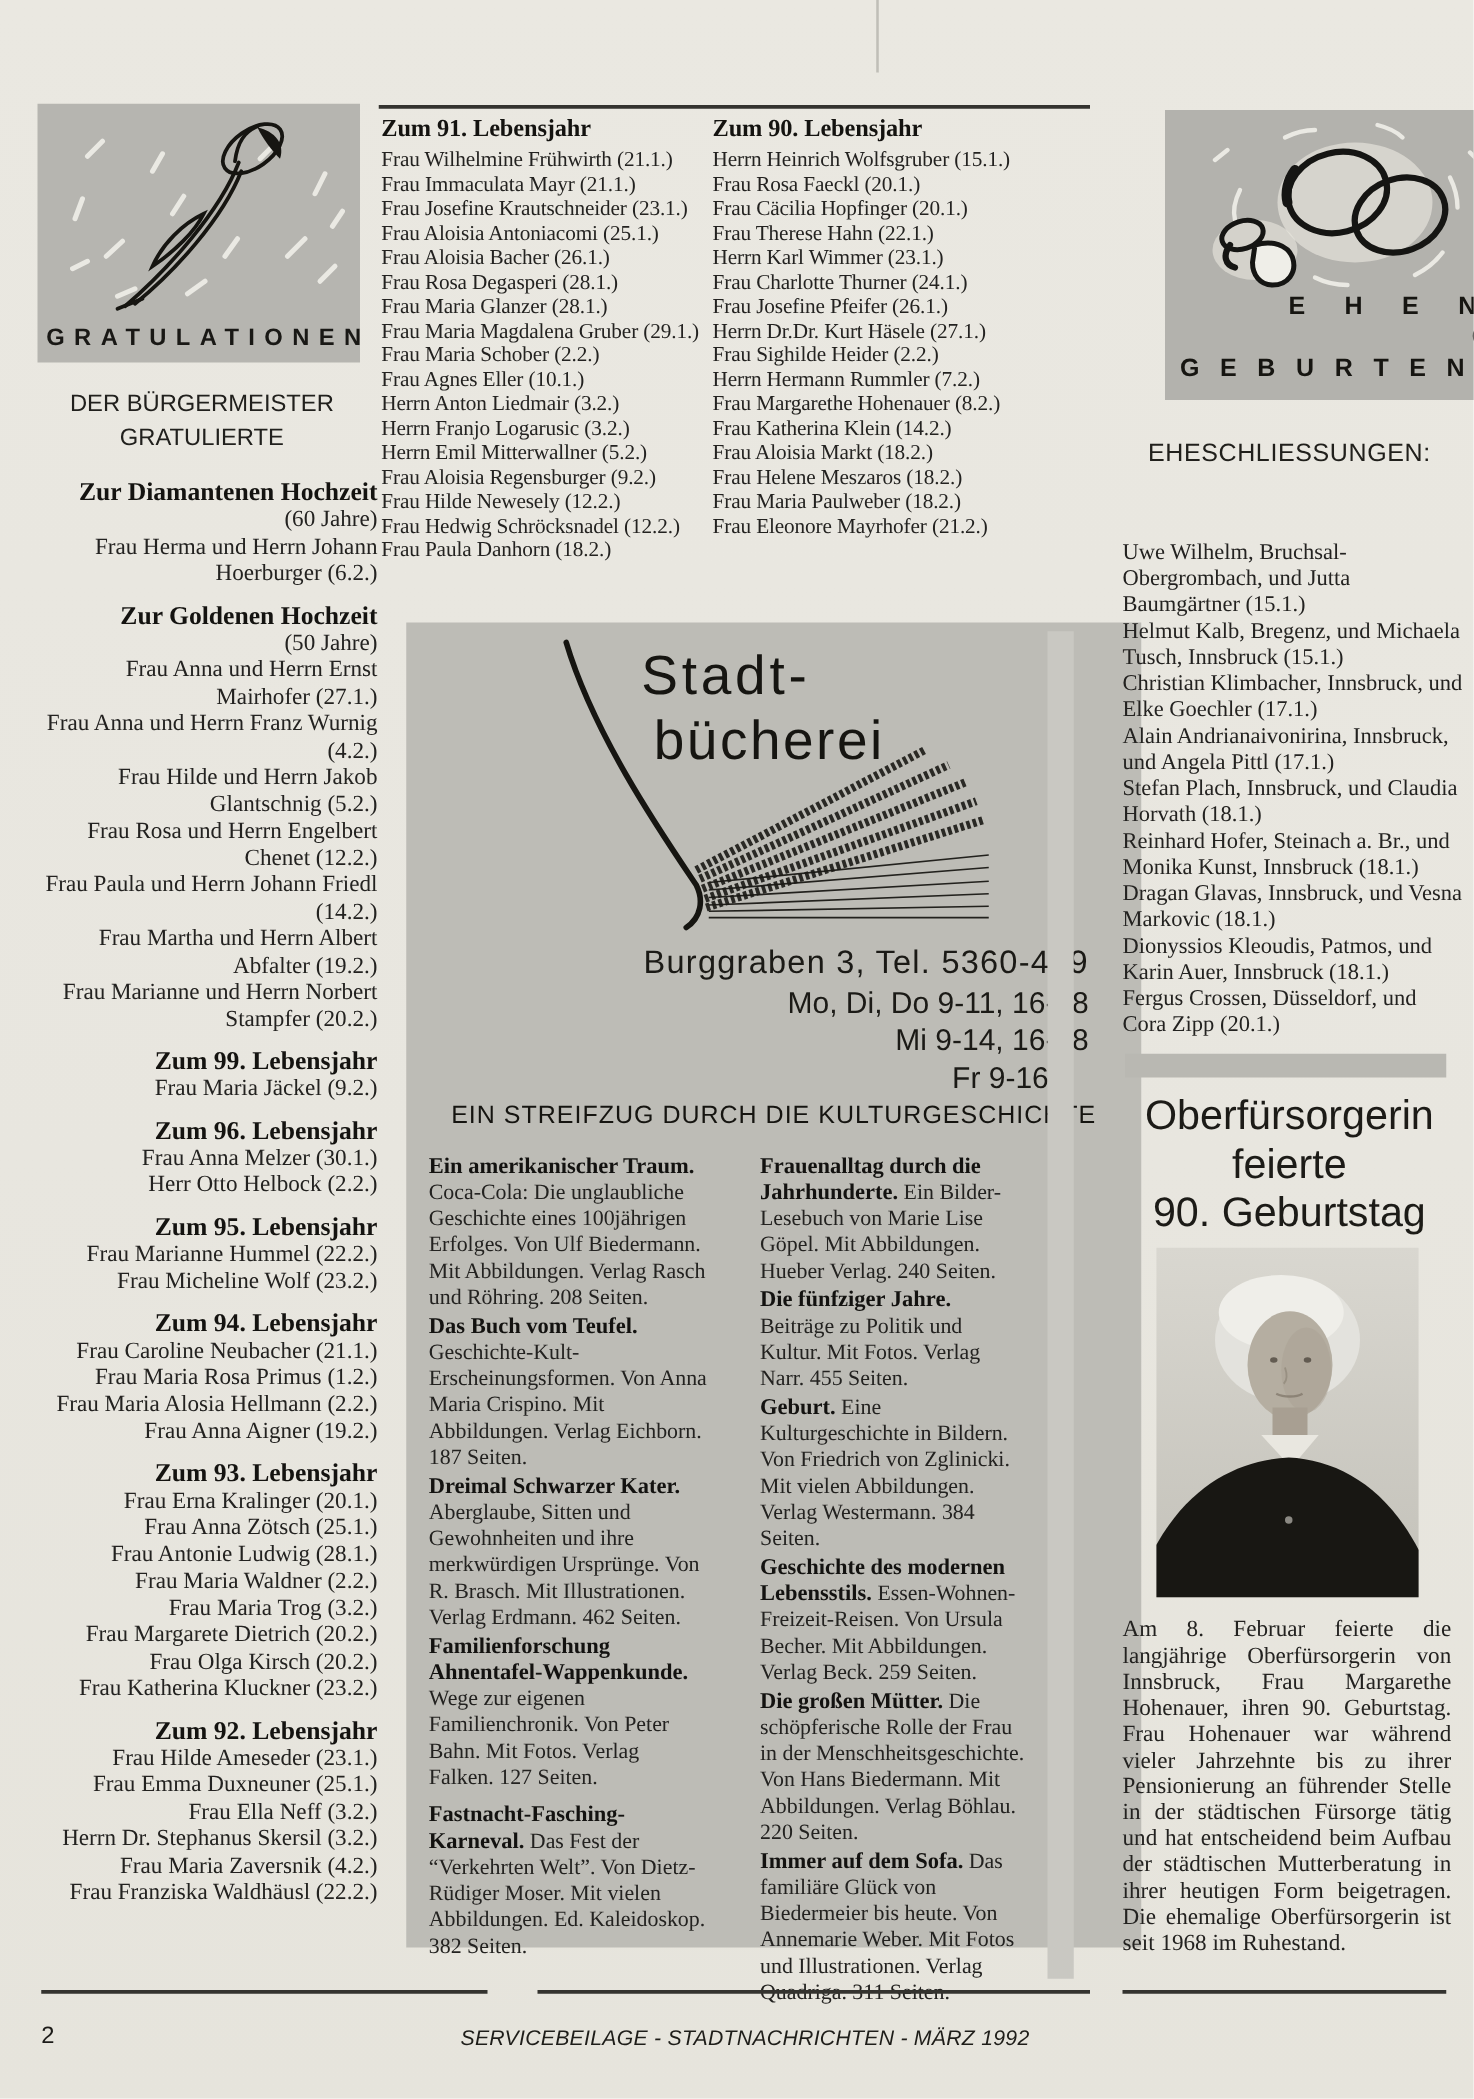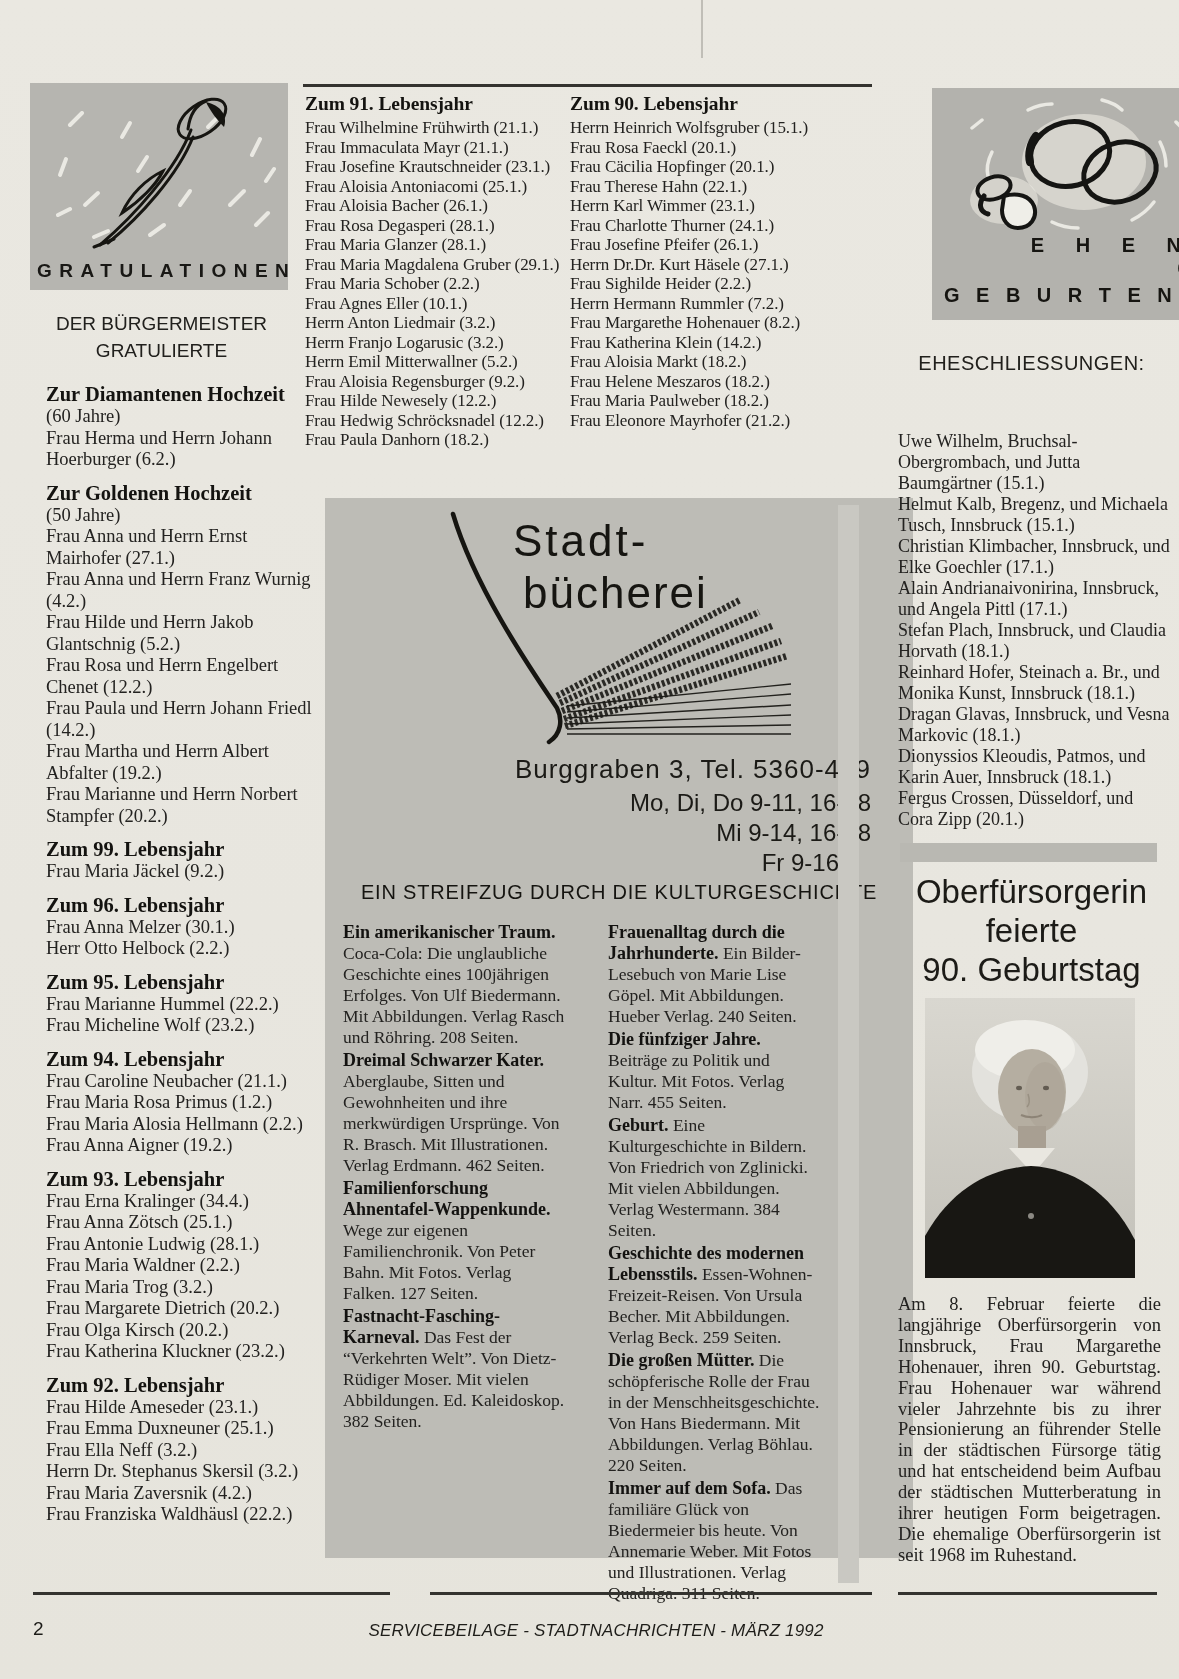--- a/index.html
+++ b/index.html
@@ -11,21 +11,21 @@
   .crease{position:absolute;left:701px;top:0;width:2px;height:58px;background:rgba(95,92,85,.30);}
 
   
   .grat-box{left:30px;top:83px;width:258px;height:207px;background:#b6b5b0;}
   .grat-label{position:absolute;left:0;right:0;bottom:8px;text-align:center;
               font:bold 19px "Liberation Sans",sans-serif;letter-spacing:7.5px;padding-left:7px;color:#191815;}
   .bgm-intro{left:30px;top:310px;width:263px;text-align:center;
              font:19px/27px "Liberation Sans",sans-serif;color:#21201d;}
 
   
-  .g-col{left:46px;top:383px;width:266px;font-size:18.5px;line-height:21.5px;}
+  .g-col{left:36px;top:383px;width:266px;font-size:18.5px;line-height:21.5px;text-align:right;}
   .g-title{font-size:20.5px;line-height:23px;font-weight:bold;margin:0;color:#141310;}
   .g-section + .g-section{margin-top:11px;}
   .g-sub:empty{display:none;}
 
   
   .b-col{font-size:17px;line-height:19.5px;white-space:nowrap;letter-spacing:-0.1px;}
   .b-col h3{font-size:19.5px;line-height:22px;margin:0 0 3px 0;color:#141310;}
   .b-col1{left:305px;top:93px;width:260px;}
   .b-col2{left:570px;top:93px;width:255px;}
 
@@ -189,21 +189,21 @@
 
             <div class="g-entry">Frau Anna Aigner (19.2.)</div>
           </div>
       </div>
 
       <div class="g-section">
         <h3 class="g-title">Zum 93. Lebensjahr</h3>
 
         <div>
 
-            <div class="g-entry">Frau Erna Kralinger (34.4.)</div>
+            <div class="g-entry">Frau Erna Kralinger (20.1.)</div>
 
             <div class="g-entry">Frau Anna Zötsch (25.1.)</div>
 
             <div class="g-entry">Frau Antonie Ludwig (28.1.)</div>
 
             <div class="g-entry">Frau Maria Waldner (2.2.)</div>
 
             <div class="g-entry">Frau Maria Trog (3.2.)</div>
 
             <div class="g-entry">Frau Margarete Dietrich (20.2.)</div>
@@ -305,20 +305,21 @@
     <div class="lib-line lib-h1">Mo, Di, Do 9-11, 16-18</div>
     <div class="lib-line lib-h2">Mi 9-14, 16-18</div>
     <div class="lib-line lib-h3">Fr 9-16</div>
 
     <div class="cult-head">EIN STREIFZUG DURCH DIE KULTURGESCHICHTE</div>
 
     <div class="bk-col bk-col1">
 
         <p class="book"><b>Ein amerikanischer Traum.</b> <span>Coca-Cola: Die unglaubliche Geschichte eines 100jährigen Erfolges. Von Ulf Biedermann. Mit Abbildungen. Verlag Rasch und Röhring. 208 Seiten.</span></p>
 
+        <p class="book"><b>Das Buch vom Teufel.</b> <span>Geschichte-Kult-Erscheinungsformen. Von Anna Maria Crispino. Mit Abbildungen. Verlag Eichborn. 187 Seiten.</span></p>
 
         <p class="book"><b>Dreimal Schwarzer Kater.</b> <span>Aberglaube, Sitten und Gewohnheiten und ihre merkwürdigen Ursprünge. Von R. Brasch. Mit Illustrationen. Verlag Erdmann. 462 Seiten.</span></p>
 
         <p class="book"><b>Familienforschung Ahnentafel-Wappenkunde.</b> <span>Wege zur eigenen Familienchronik. Von Peter Bahn. Mit Fotos. Verlag Falken. 127 Seiten.</span></p>
 
         <p class="book"><b>Fastnacht-Fasching-Karneval.</b> <span>Das Fest der “Verkehrten Welt”. Von Dietz-Rüdiger Moser. Mit vielen Abbildungen. Ed. Kaleidoskop. 382 Seiten.</span></p>
       </div>
     <div class="bk-col bk-col2">
 
         <p class="book"><b>Frauenalltag durch die Jahrhunderte.</b> <span>Ein Bilder-Lesebuch von Marie Lise Göpel. Mit Abbildungen. Hueber Verlag. 240 Seiten.</span></p>

